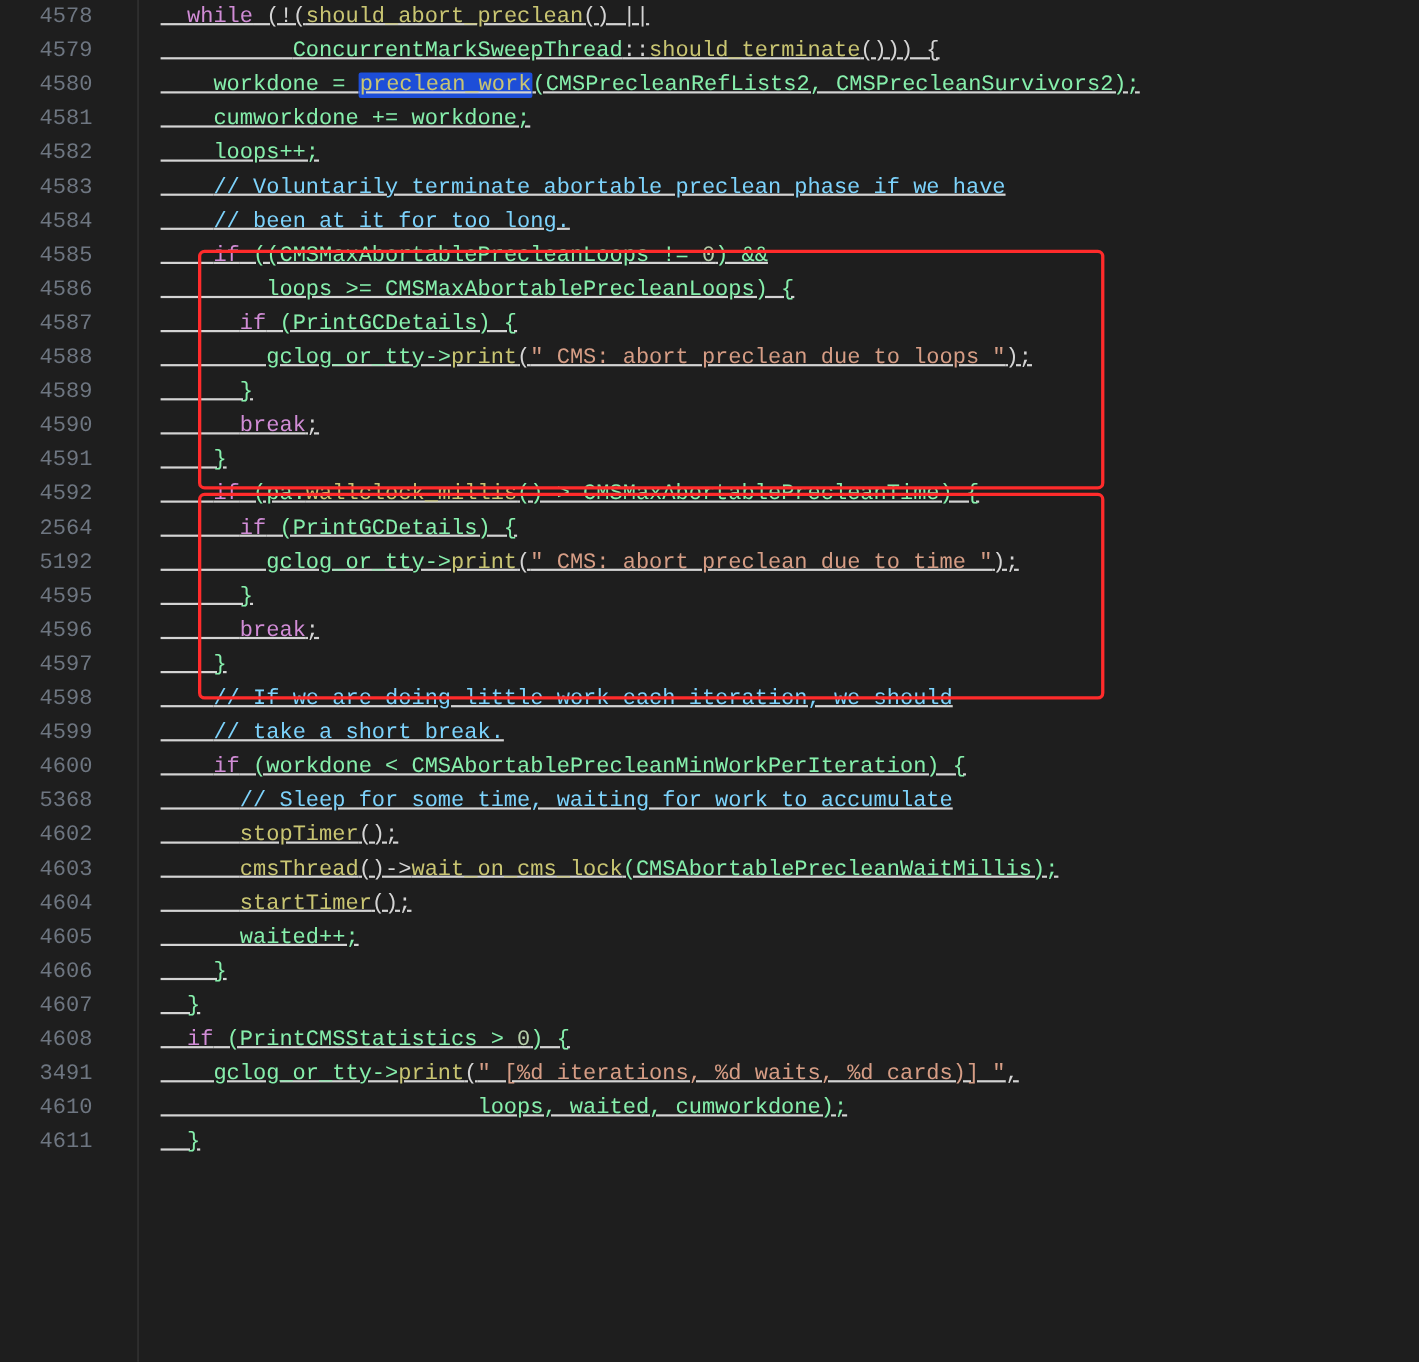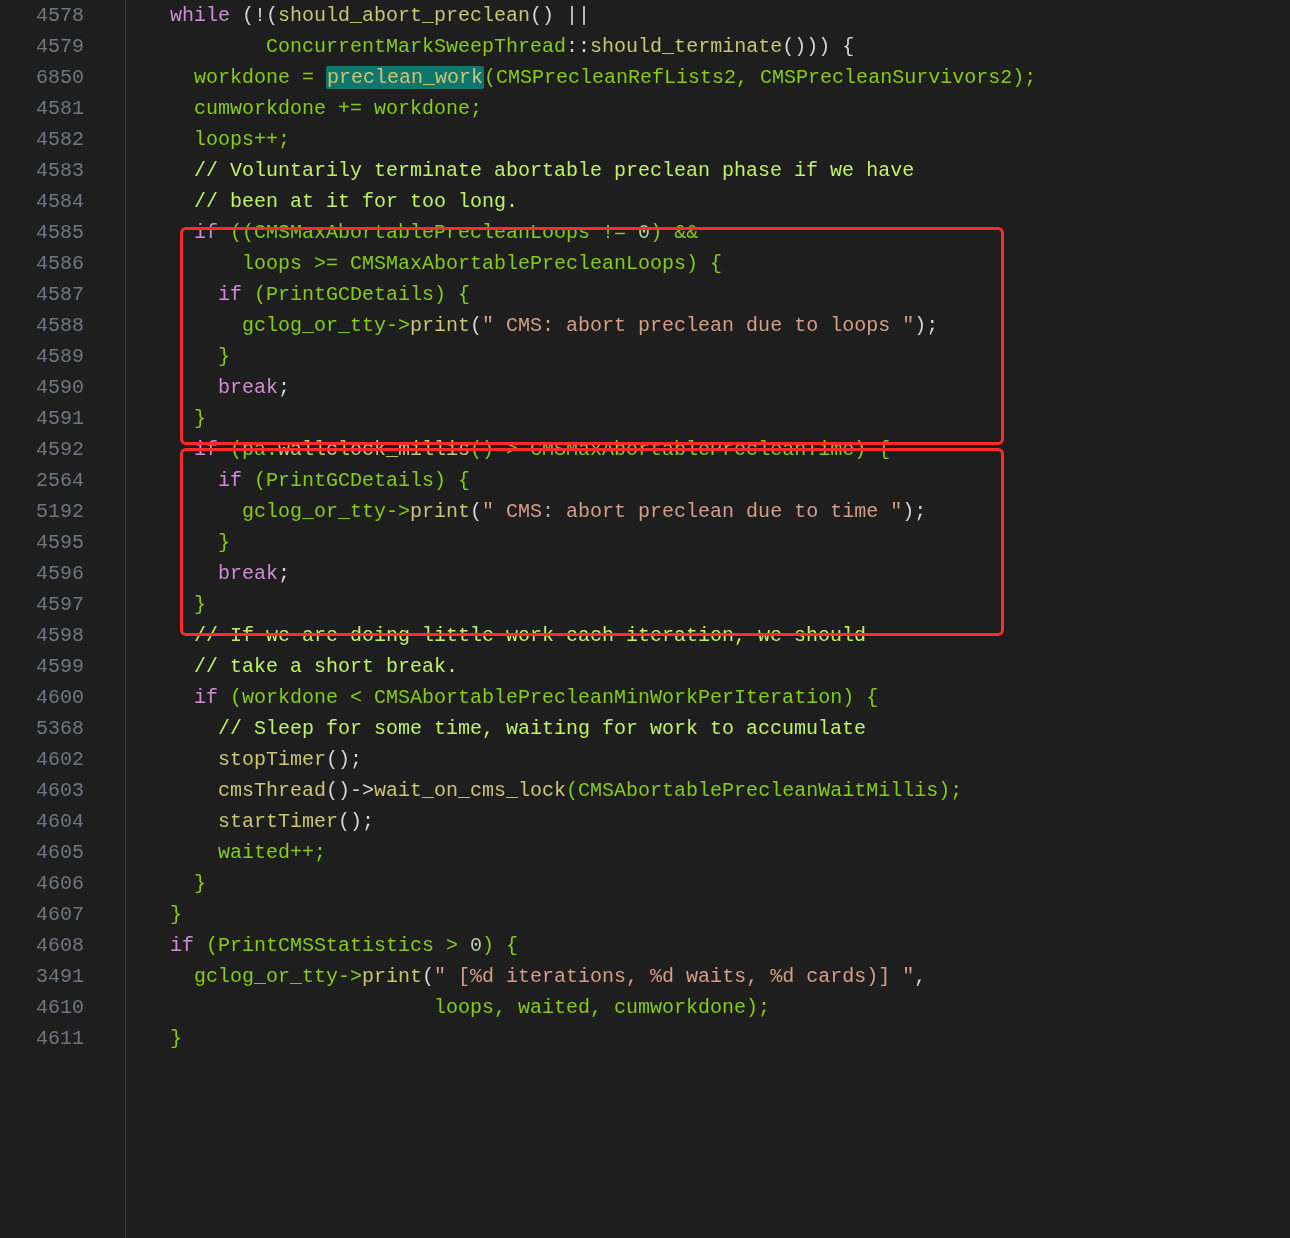--- a/index.html
+++ b/index.html
@@ -31,55 +31,56 @@
   .fold-col {
     width: 24px;
     flex-shrink: 0;
     border-right: 1px solid #3a3a3a;
     position: relative;
   }
   .code {
     padding-left: 20px;
     white-space: pre;
     position: relative;
+    text-decoration: underline;
   }
   .code .row {
     height: 31px;
     position: relative;
   }
   
   .kw { color: #d18cd6; }       
   .fn { color: #c9c572; }       
-  .cm { color: #bef264; font-style: normal;} 
+  .cm { color: #7dd3fc; font-style: normal;} 
   .str { color: #d69d85; }      
   .num { color: #b5cea8; }      
-  .id { color: #84cc16; }
+  .id { color: #86efac; }
   .op { color: #d4d4d4; }
   .hl {
-    background: #0f766e;
+    background: #1d4ed8;
     border-radius: 2px;
     padding: 0 1px;
   }
   
   .box {
     position: absolute;
     border: 3px solid #ff2b2b;
     border-radius: 6px;
     pointer-events: none;
     z-index: 5;
   }
 </style>
 </head>
 <body>
 
 <div class="editor">
   <div class="gutter" id="gutter">
       <div class="ln">4578</div>
       <div class="ln">4579</div>
-      <div class="ln">6850</div>
+      <div class="ln">4580</div>
       <div class="ln">4581</div>
       <div class="ln">4582</div>
       <div class="ln">4583</div>
       <div class="ln">4584</div>
       <div class="ln">4585</div>
       <div class="ln">4586</div>
       <div class="ln">4587</div>
       <div class="ln">4588</div>
       <div class="ln">4589</div>
       <div class="ln">4590</div>

